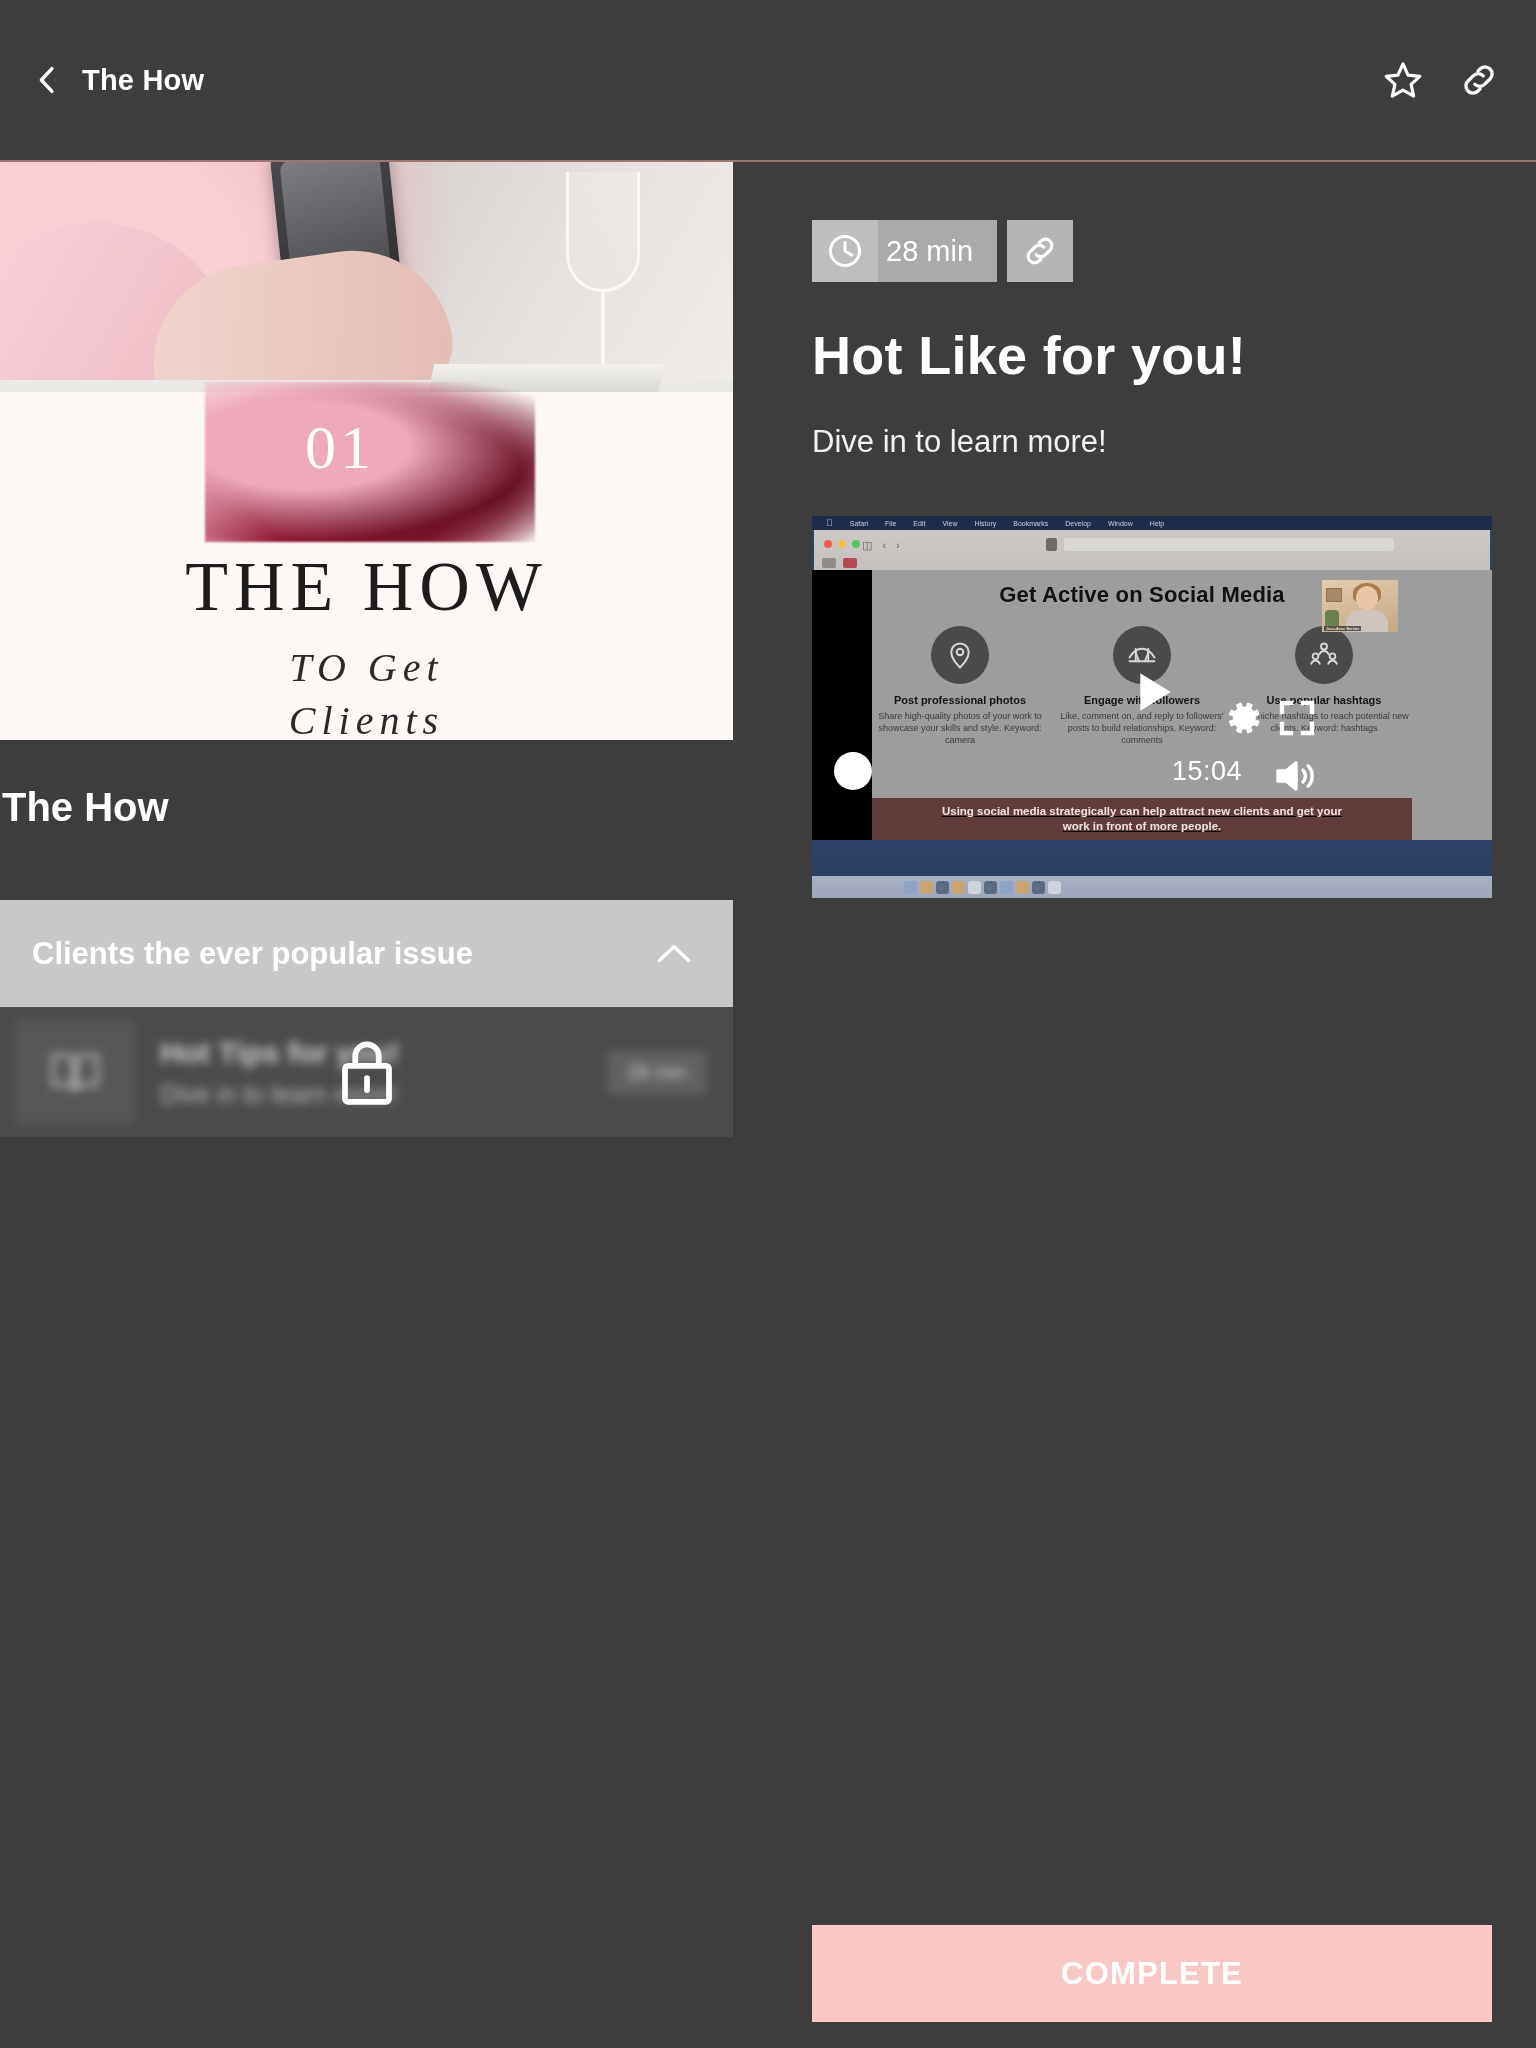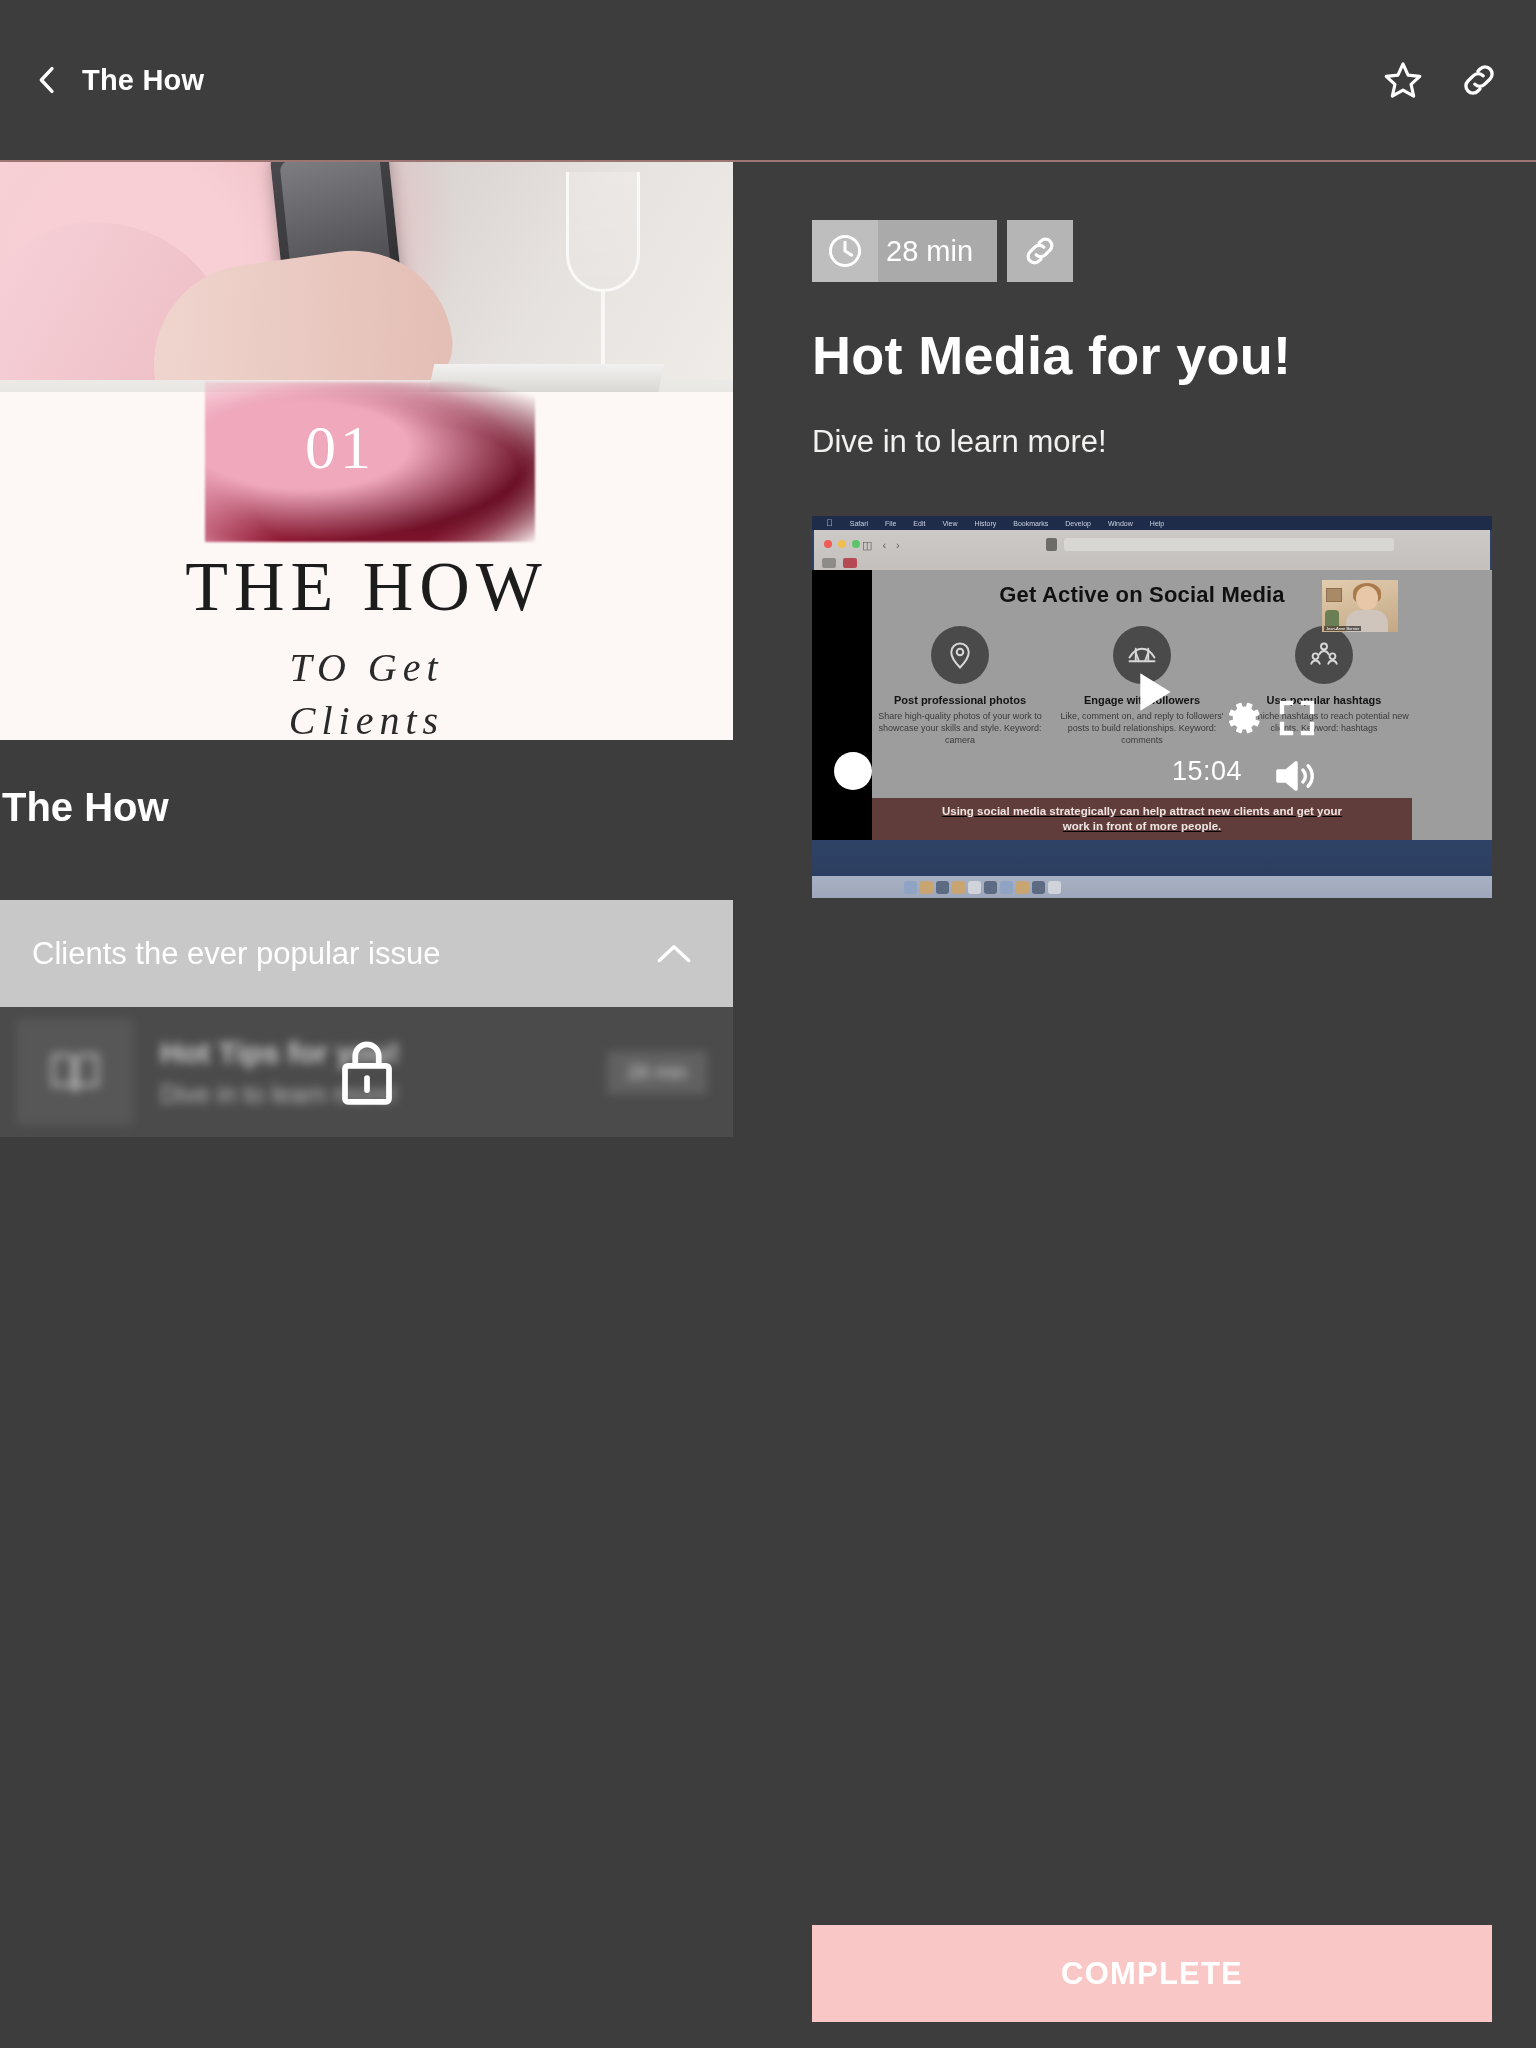--- a/index.html
+++ b/index.html
@@ -118,21 +118,21 @@
     color:#f0efee; font-size:29px; line-height:1.45; padding:22px 22px 0 2px;
     max-width:720px;
   }
 
   .accordion{
     margin-top:70px; width:733px; height:107px;
     background:#c8c8c8;
     display:flex; align-items:center; justify-content:space-between;
     padding:0 38px 0 32px;
   }
-  .acc-title{ color:#ffffff; font-size:31px; font-weight:normal; }
+  .acc-title{ color:#ffffff; font-size:31px; font-weight:bold; }
   .chev-up{ width:42px; height:26px; display:block; }
 
   .lesson-row{
     position:relative; width:733px; height:130px;
     background:#4b4b4b; overflow:hidden;
   }
   .lesson-inner{
     position:absolute; inset:0; display:flex; align-items:center;
     padding:0 26px 0 16px; filter:blur(5px); opacity:.72;
   }
@@ -399,21 +399,21 @@
       <div class="sq-btn">
         <span>
           <svg class="link-ic" viewBox="0 0 24 24" fill="none" stroke="#ffffff" stroke-width="2" stroke-linecap="round">
             <path d="M9.6 14.4a4 4 0 0 0 5.7 0l3-3a4 4 0 0 0-5.7-5.7l-1.2 1.2"></path>
             <path d="M14.4 9.6a4 4 0 0 0-5.7 0l-3 3a4 4 0 0 0 5.7 5.7l1.2-1.2"></path>
           </svg>
         </span>
       </div>
     </div>
 
-    <div class="r-title">Hot Media for you!</div>
+    <div class="r-title">Hot Like for you!</div>
     <div class="r-sub">Dive in to learn more!</div>
 
     <div class="player">
       <div class="vid-desktop">
 
         <div class="vid-menubar">
           <span class="apple-glyph"></span>
           <span>Safari</span>
           <span>File</span>
           <span>Edit</span>

